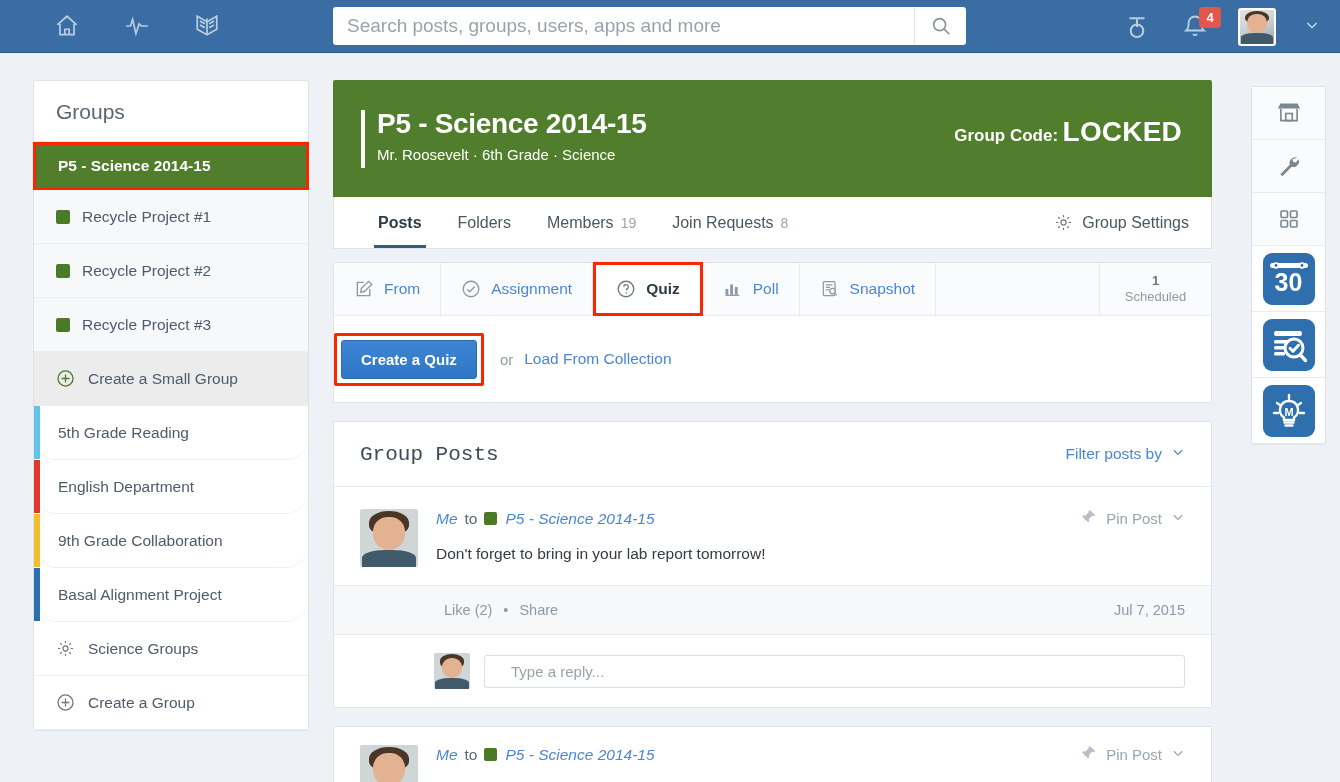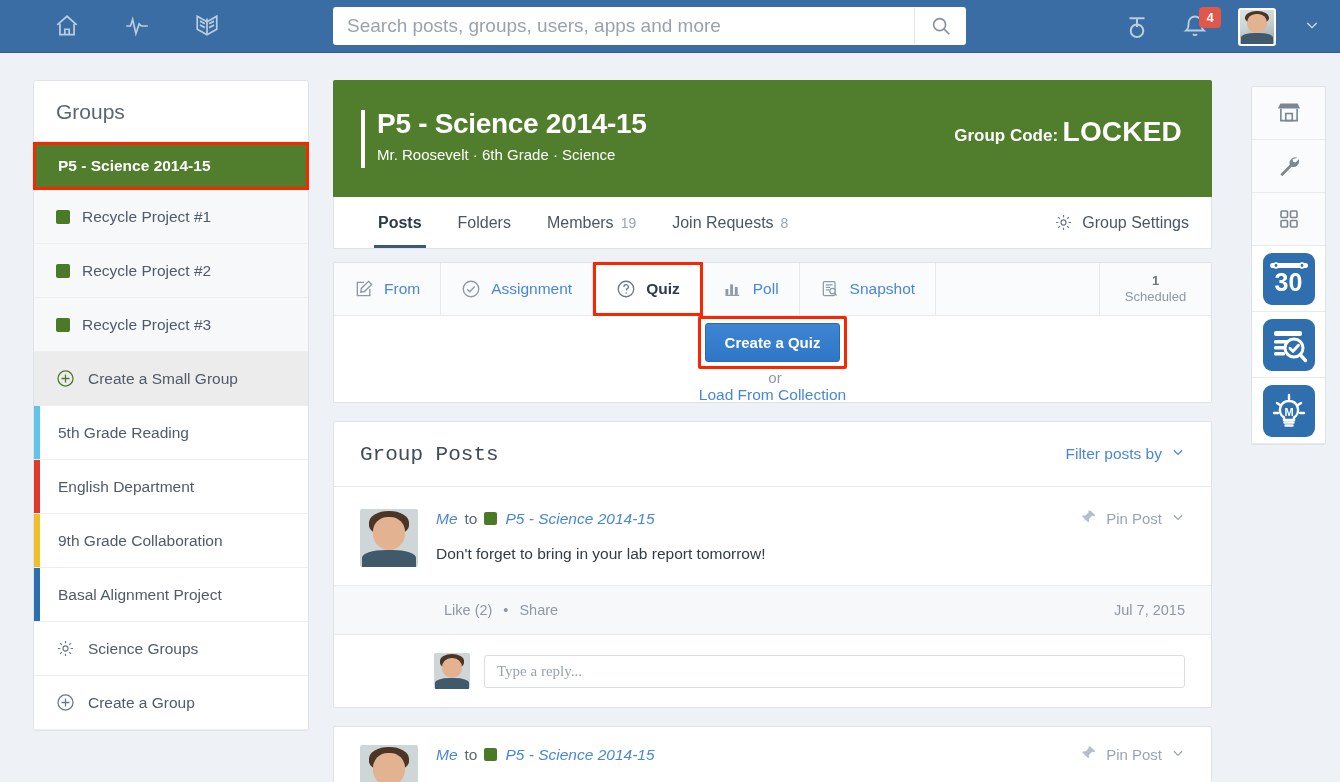--- a/index.html
+++ b/index.html
@@ -79,21 +79,21 @@
   }
   .grp-row.active {
     background: #517e2d; color: #fff; font-weight: bold;
     border: 3px solid #fa2600; height: 48px; margin: 0 -1px;
   }
   .grp-row.sub { background: #f7f8f9; }
   .sq { width: 14px; height: 14px; border-radius: 2px; background: #4b7a26; margin-right: 12px; flex: none; }
   .grp-row.create-small { background: #ececec; height: 54px; }
   .plus-ico { width: 19px; height: 19px; margin-right: 13px; flex: none; }
   .plus-ico svg { display: block; }
-  .bar-row { position: relative; padding-left: 24px; }
+  .bar-row { position: relative; padding-left: 24px; border-radius: 22px; }
   .cbar { position: absolute; left: 0; top: 0; bottom: 0; width: 6px; }
   .gear-ico { width: 19px; height: 19px; margin-right: 13px; flex: none; }
 
   
   .main { position: absolute; left: 333px; top: 80px; width: 879px; }
 
   .grp-header {
     background: #517e2d; height: 117px; border-radius: 2px 2px 0 0;
     position: relative; padding: 28px 28px 0 28px;
   }
@@ -137,21 +137,21 @@
     margin: -1px 0; z-index: 2;
   }
   .ctype.selected .ci svg { stroke: #6d7783; }
   .scheduled {
     margin-left: auto; text-align: center; font-size: 13px; color: #8e99a5;
     display: flex; flex-direction: column; justify-content: center; line-height: 1.25;
     padding: 0 24px; border-left: 1px solid #e7eaee; min-width: 112px;
   }
   .scheduled .num { font-weight: bold; color: #6d7783; }
 
-  .cbody { height: 86px; display: flex; align-items: center; background: #fff; flex-direction: column; }
+  .cbody { height: 86px; display: flex; align-items: center; background: #fff; }
   .btn-primary {
     background: linear-gradient(#3e86d4,#2f76c6); color: #fff; font-weight: bold;
     font-size: 15px; border: 1px solid #2a6bb3; border-radius: 3px;
     padding: 10px 19px; cursor: pointer; font-family: "Liberation Sans", sans-serif;
   }
   .btn-hl { border: 3px solid #fa2600; border-radius: 2px; padding: 4px; display: inline-block; background: #fff; }
   .or-txt { color: #8e99a5; font-size: 15px; margin: 0 11px 0 16px; }
   .link-blue { color: #4a86d8; font-size: 15.5px; cursor: pointer; }
 
   
@@ -179,22 +179,22 @@
     font-size: 14.5px; color: #8e99a5;
   }
   .post-actions .dot { margin: 0 11px; }
   .post-actions .date { margin-left: auto; }
   .post-actions span.act { cursor: pointer; }
 
   .reply-row { display: flex; align-items: center; gap: 14px; padding: 18px 26px 18px 100px; background: #fff; }
   .reply-av { width: 36px; height: 36px; border-radius: 2px; overflow: hidden; position: relative; background: #cfd6d8; flex: none; }
   .reply-input {
     flex: 1; height: 33px; border: 1px solid #d9dee4; border-radius: 3px;
-    padding: 0 12px; font-size: 15px; color: #333; outline: none;
-    font-family: Liberation Serif, serif;
+    padding: 0 26px; font-size: 15px; color: #333; outline: none;
+    font-family: Liberation Sans, sans-serif;
   }
   .reply-input::placeholder { color: #9aa3ab; }
 
   .post2 { margin-top: 18px; background: #fff; border: 1px solid #dfe3e8; border-radius: 2px; height: 60px; overflow: hidden; }
 
   
   .rail {
     position: absolute; right: 14px; top: 86px;
     width: 75px; background: #fff;
     border: 1px solid #dfe3e8; border-radius: 2px;

